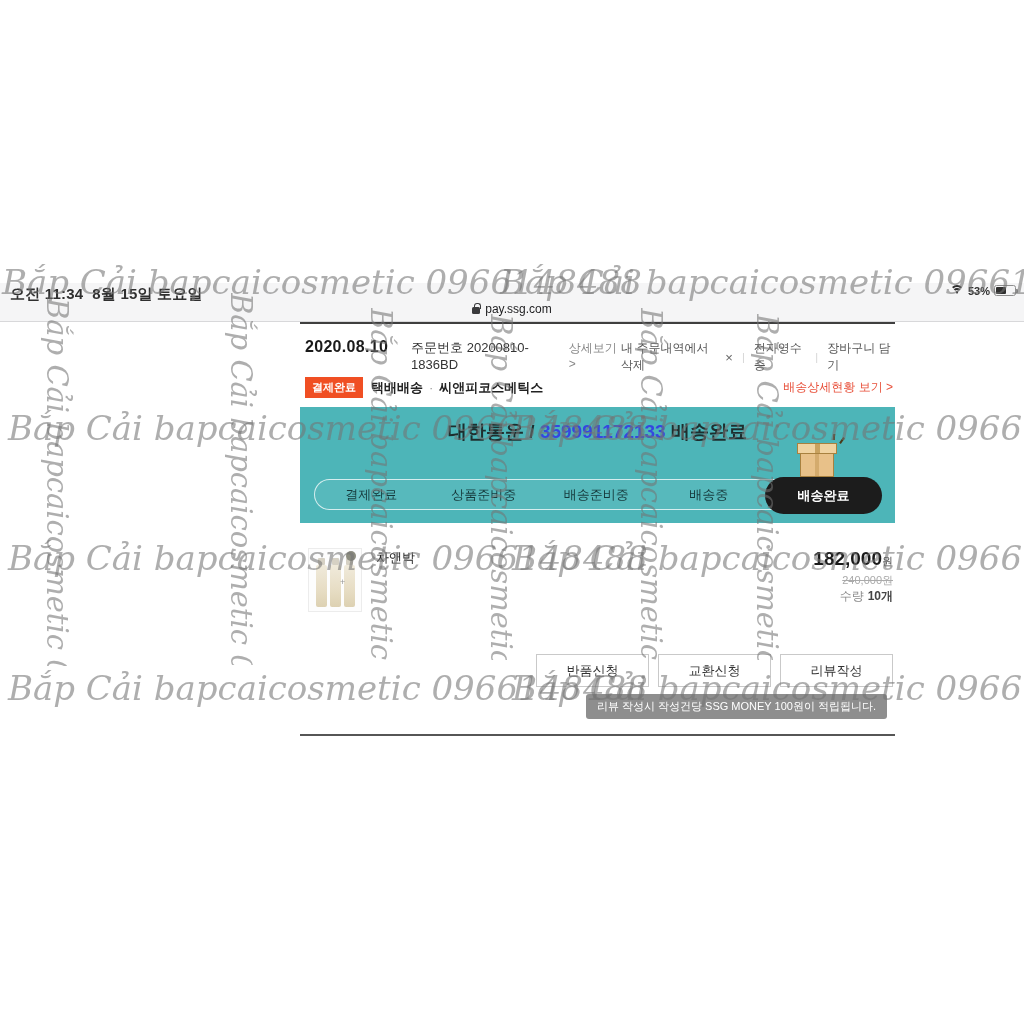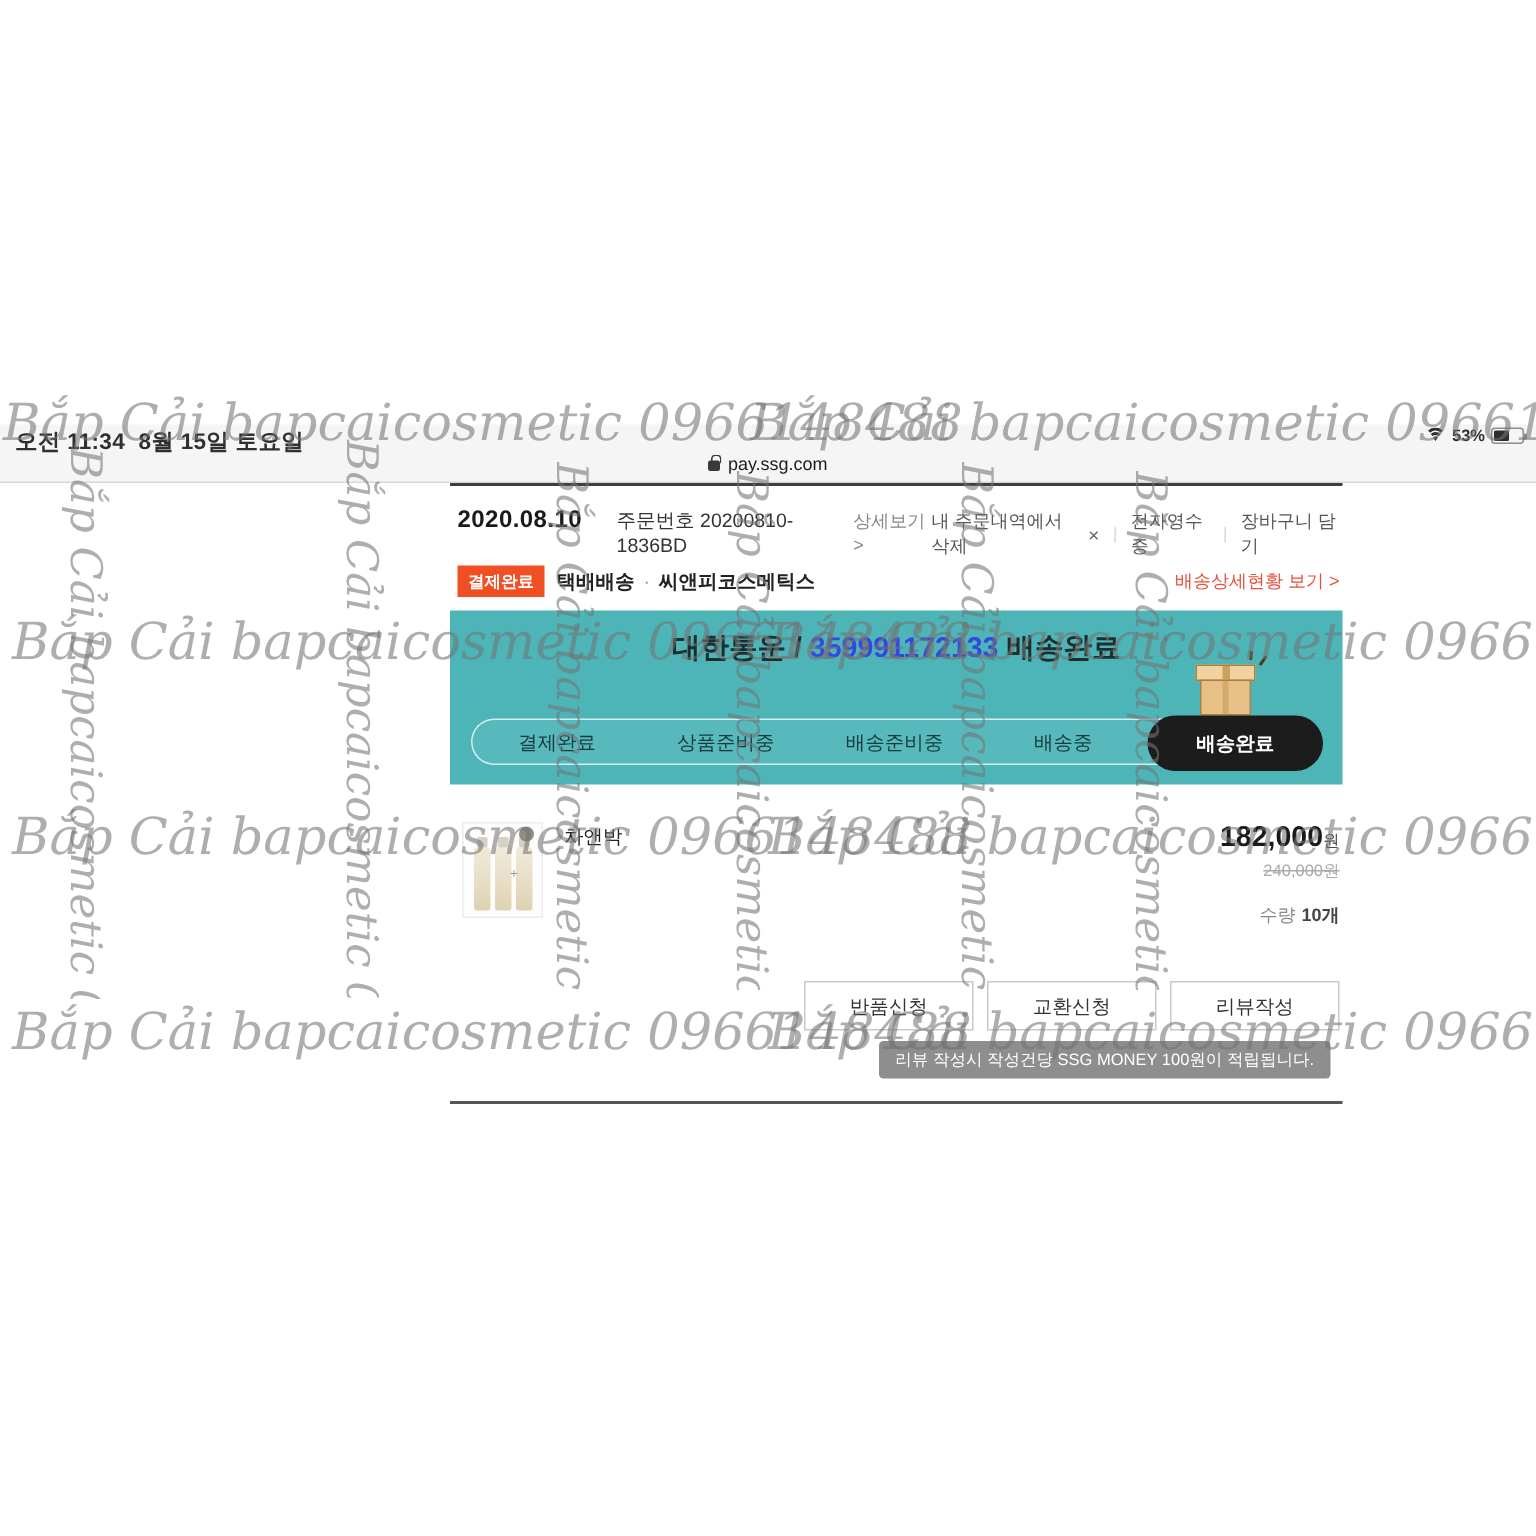--- a/index.html
+++ b/index.html
@@ -73,21 +73,21 @@
   .bottle::before { content:''; position:absolute; top:-7px; left:2px; width:7px; height:7px; background:#d6d1c4; border-radius:1px; }
   .thumb .plus { position:absolute; left:31px; top:28px; font-size:9px; color:#999; }
   .thumb .seal { position:absolute; top:2px; right:5px; width:10px; height:10px; border-radius:50%; background:#8d8d80; }
   .prod-info { margin-left:14px; padding-top:1px; }
   .prod-brand { font-size:13px; font-weight:normal; color:#222; margin-bottom:6px; }
   .prod-name { font-size:13px; color:#666; }
   .price-block { margin-left:auto; text-align:right; }
   .price-now { font-size:19px; font-weight:bold; color:#1a1a1a; }
   .price-unit { font-size:11px; font-weight:normal; color:#444; }
   .price-orig { font-size:11px; color:#aaa; text-decoration:line-through; margin-top:3px; }
-  .qty-line { margin-top:14px; font-size:12px; color:#888; }
+  .qty-line { font-size:12px; color:#888; }
   .qty-line b { color:#444; margin-left:4px; }
 
   .actions-row { position:absolute; top:330px; right:2px; display:flex; gap:9px; }
   .act-btn { width:113px; height:33px; background:#fff; border:1px solid #c9c9c9; font-size:13px; color:#333;
              display:flex; align-items:center; justify-content:center; cursor:pointer;
              font-family:"Liberation Sans", sans-serif; }
 
   .tooltip { position:absolute; top:370px; right:8px; background:#8e8e8e; color:#fff; font-size:11px;
              padding:5px 11px; border-radius:3px; }
 

